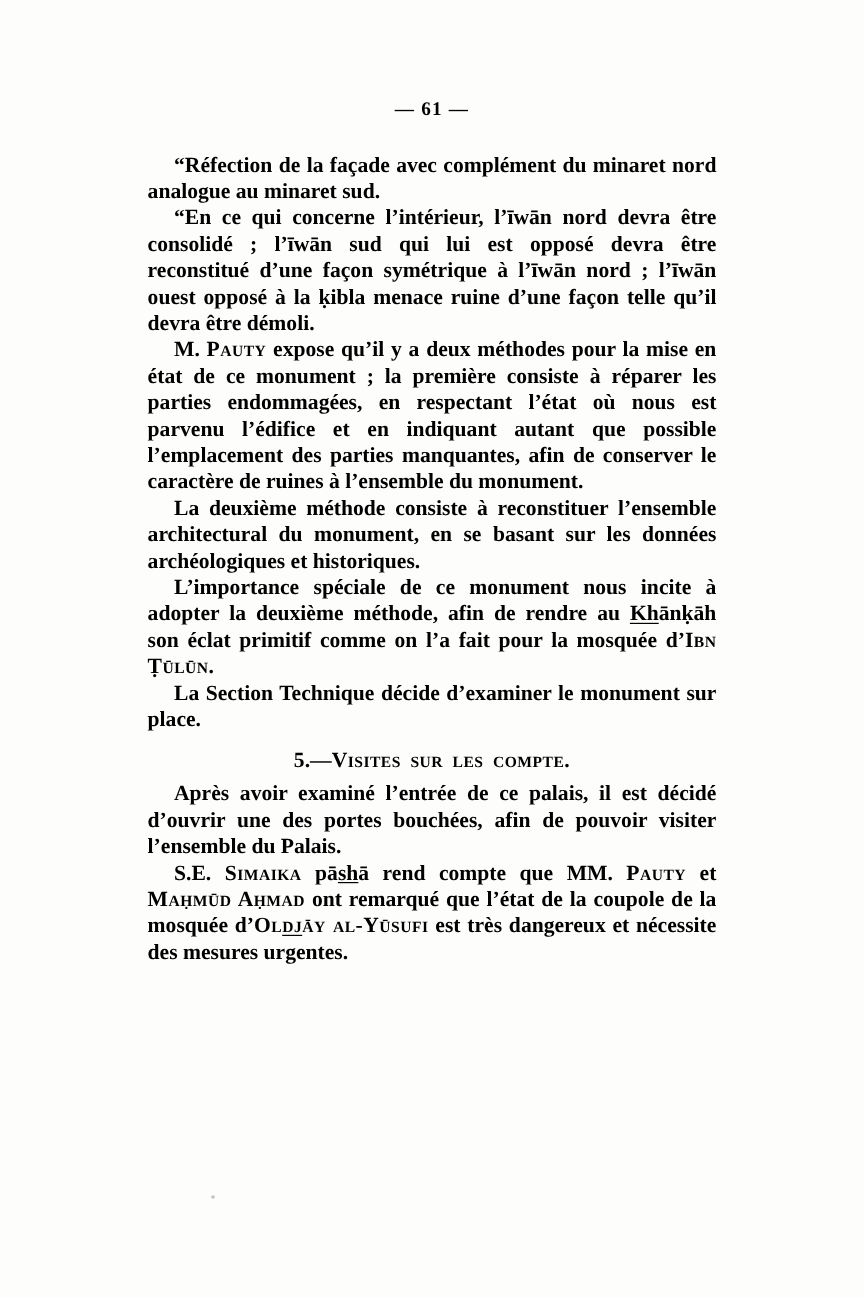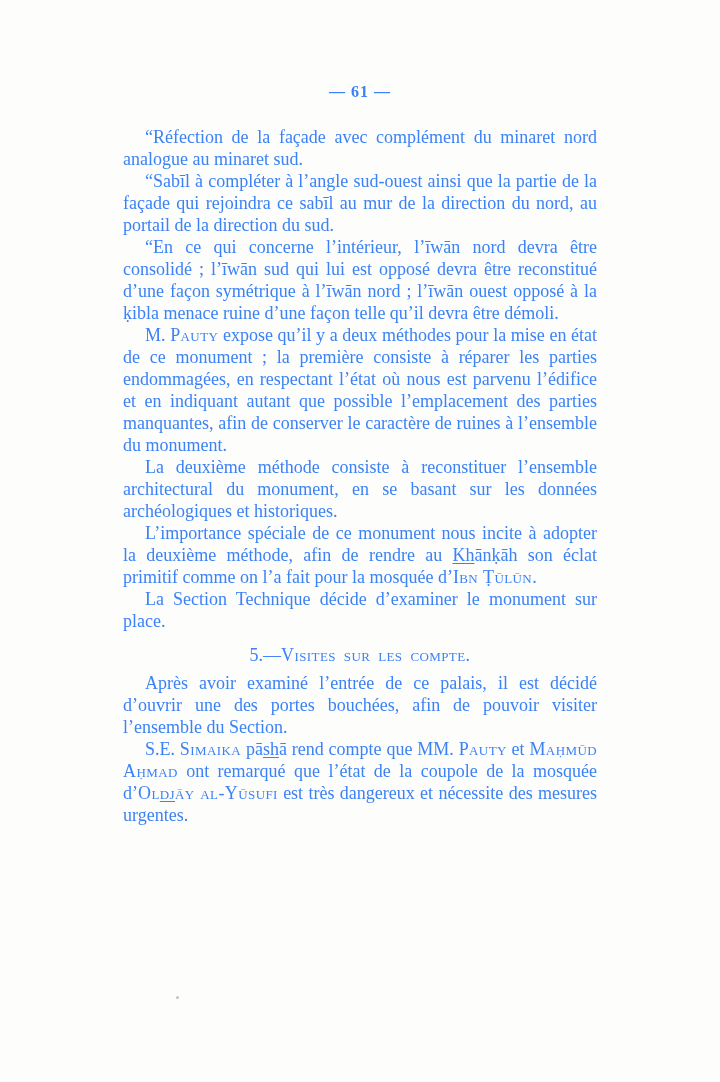--- a/index.html
+++ b/index.html
@@ -8,33 +8,34 @@
     background: #e8e8e8;
   }
   .page {
     position: relative;
     width: 720px;
     height: 1082px;
     margin: 0 auto;
     background: #fdfdfc;
     overflow: hidden;
     font-family: "Liberation Serif", "DejaVu Serif", serif;
-    color: #3b82f6;
+    color: #000000;
   }
   .folio {
     padding-top: 82px;
     text-align: center;
     font-size: 16px;
     font-weight: bold;
     letter-spacing: 1px;
     line-height: 20px;
   }
   .text-block {
     width: 474px;
     margin: 24px auto 0 auto;
+    font-weight: bold;
   }
   .text-block p {
     margin: 0;
     font-size: 18px;
     line-height: 22px;
     text-align: justify;
   }
   .para {
     text-indent: 22px;
   }
@@ -64,24 +65,23 @@
     opacity: 0.5;
   }
 </style>
 </head>
 <body>
 
 <div class="page">
   <div class="folio">— 61 —</div>
   <div class="text-block">
       <p class="para"><span>“Réfection de la façade avec complément du minaret nord analogue au minaret sud.</span></p>
-      <p class="para"><span>“Sabīl à compléter à l’angle sud-ouest ainsi que la partie de la façade qui rejoindra ce sabīl au mur de la direction du nord, au portail de la direction du sud.</span></p>
       <p class="para"><span>“En ce qui concerne l’intérieur, l’īwān nord devra être consolidé ; l’īwān sud qui lui est opposé devra être reconstitué d’une façon symétrique à l’īwān nord ; l’īwān ouest opposé à la ḳibla menace ruine d’une façon telle qu’il devra être démoli.</span></p>
       <p class="para"><span>M. </span><span class="sc">Pauty</span><span> expose qu’il y a deux méthodes pour la mise en état de ce monument ; la première consiste à réparer les parties endommagées, en respectant l’état où nous est parvenu l’édifice et en indiquant autant que possible l’emplacement des parties manquantes, afin de conserver le caractère de ruines à l’ensemble du monument.</span></p>
       <p class="para"><span>La deuxième méthode consiste à reconstituer l’ensemble architectural du monument, en se basant sur les données archéologiques et historiques.</span></p>
       <p class="para"><span>L’importance spéciale de ce monument nous incite à adopter la deuxième méthode, afin de rendre au </span><span class="u">Kh</span><span>ānḳāh son éclat primitif comme on l’a fait pour la mosquée d’</span><span class="sc">Ibn Ṭūlūn</span><span>.</span></p>
       <p class="para"><span>La Section Technique décide d’examiner le monument sur place.</span></p>
       <p class="heading section"><span>5.—</span><span class="sc">Visites sur les compte.</span></p>
-      <p class="para"><span>Après avoir examiné l’entrée de ce palais, il est décidé d’ouvrir une des portes bouchées, afin de pouvoir visiter l’ensemble du Section.</span></p>
+      <p class="para"><span>Après avoir examiné l’entrée de ce palais, il est décidé d’ouvrir une des portes bouchées, afin de pouvoir visiter l’ensemble du Palais.</span></p>
       <p class="para"><span>S.E. </span><span class="sc">Simaika</span><span> pā</span><span class="u">sh</span><span>ā rend compte que MM. </span><span class="sc">Pauty</span><span> et </span><span class="sc">Maḥmūd Aḥmad</span><span> ont remarqué que l’état de la coupole de la mosquée d’</span><span class="sc">Ol</span><span class="sc u">dj</span><span class="sc">āy al-Yūsufi</span><span> est très dangereux et nécessite des mesures urgentes.</span></p>
     </div>
   <div class="speckle"></div>
 </div>
 
 </body></html>

